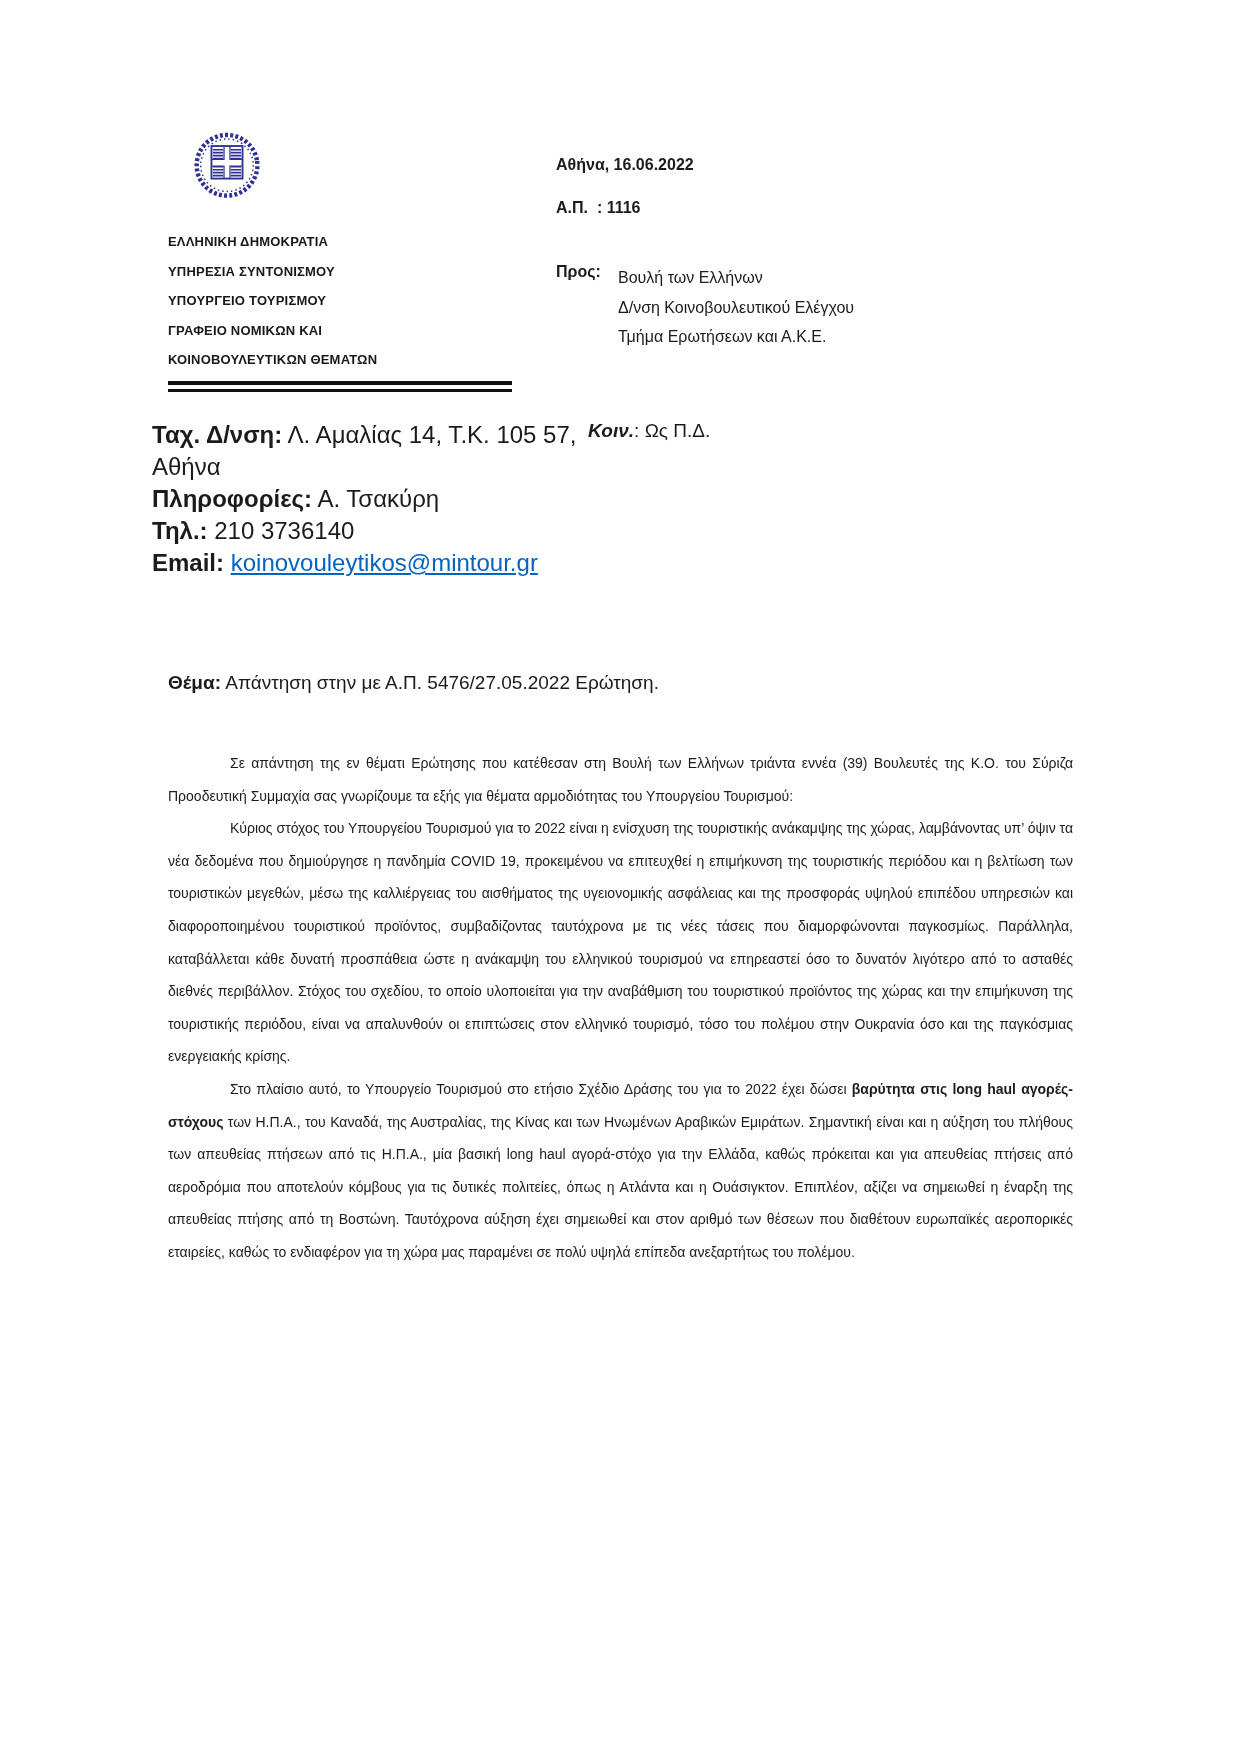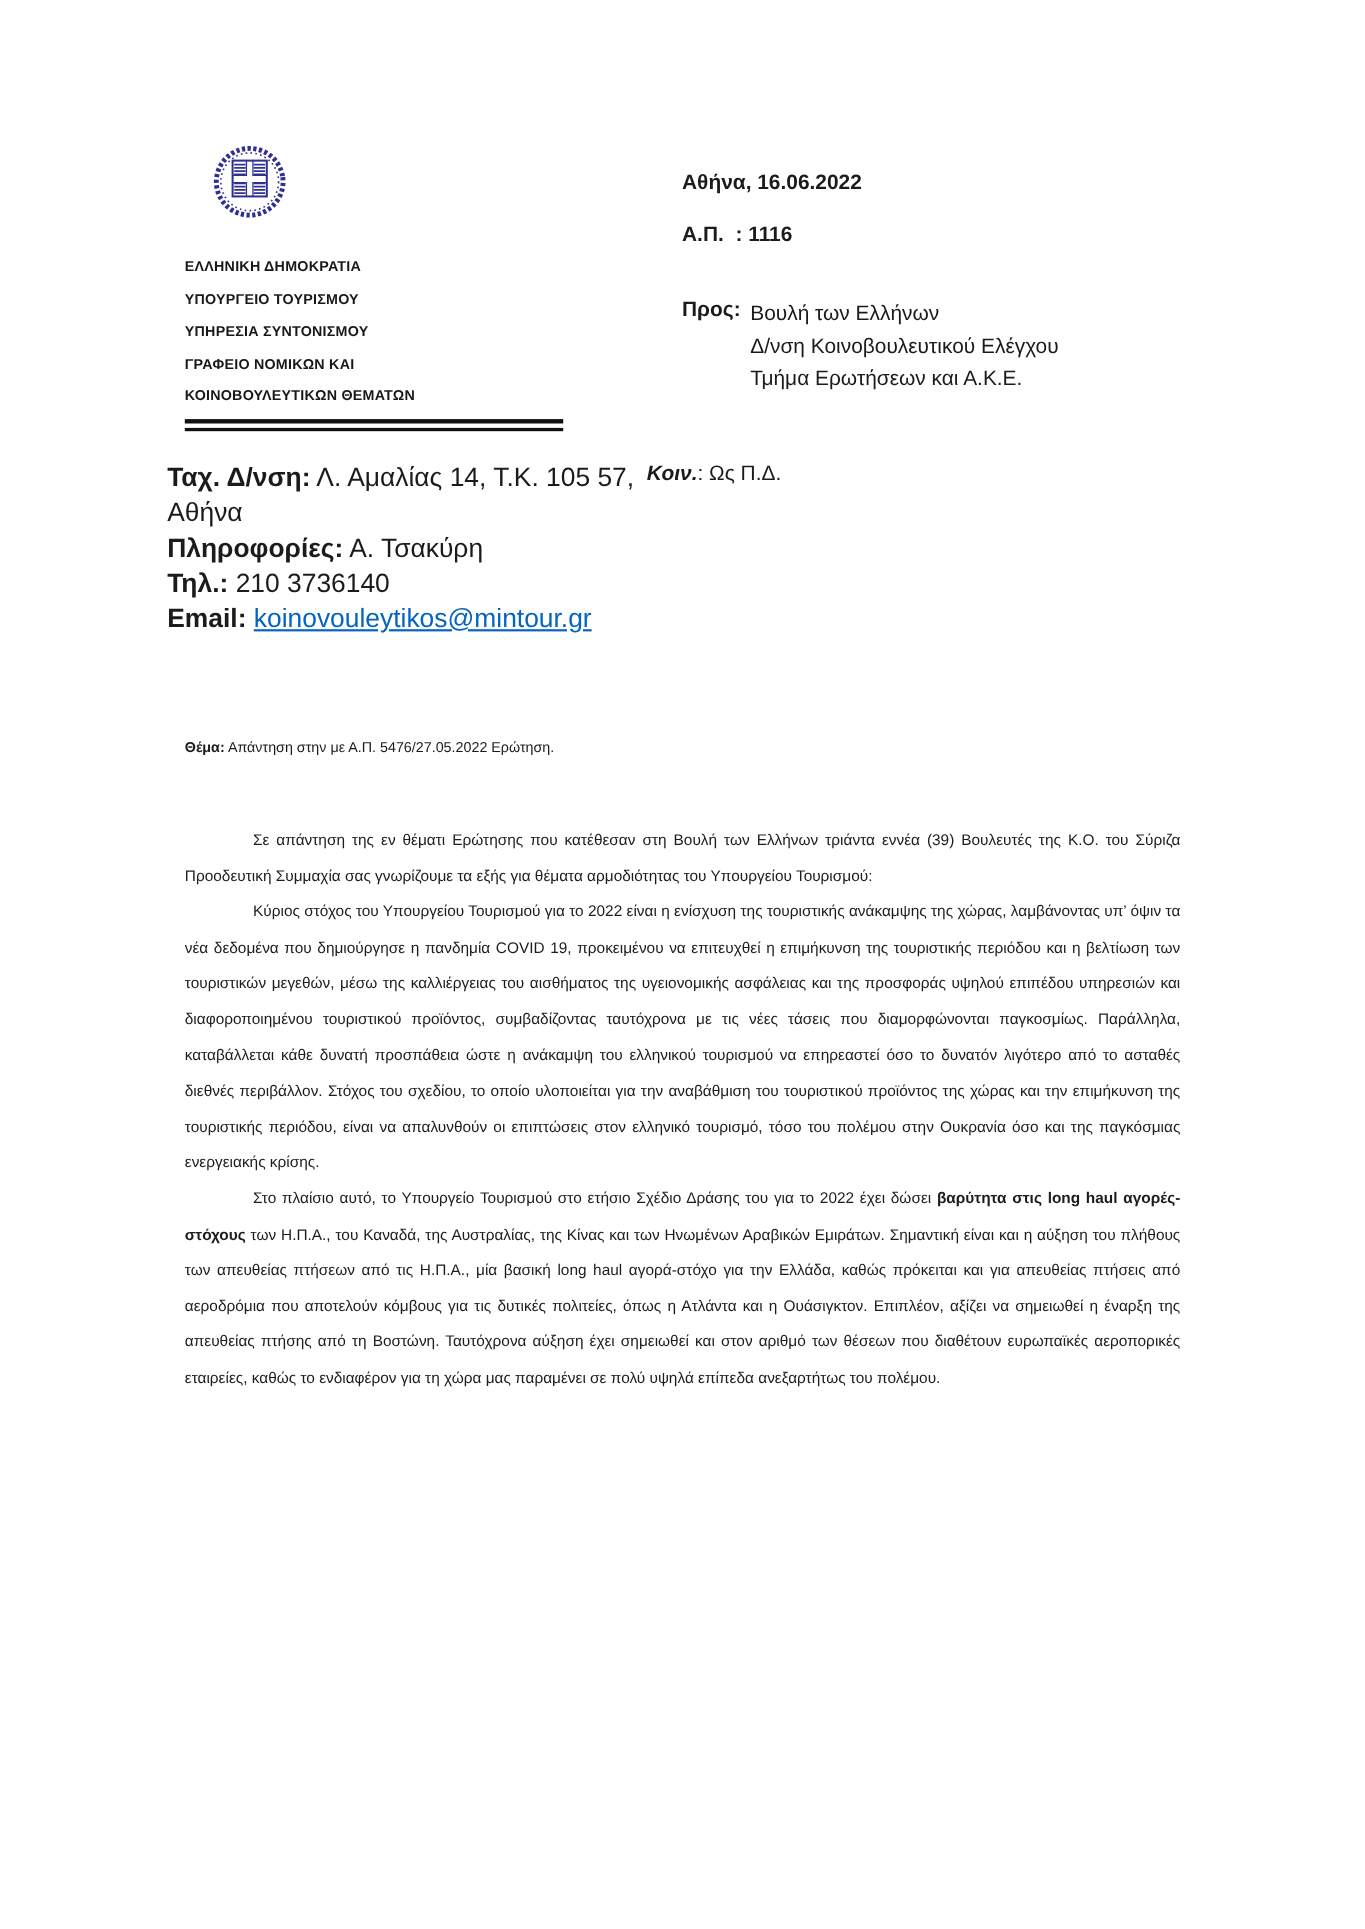--- a/index.html
+++ b/index.html
@@ -38,23 +38,23 @@
   .double-rule {
     position: absolute;
     left: 168px; top: 381px;
     width: 344px; height: 11px;
     border-top: 4px solid #101010;
     border-bottom: 3px solid #101010;
   }
   
   .meta-block {
     position: absolute;
-    left: 620px; top: 156px;
+    left: 556px; top: 156px;
     width: 500px;
-    font-size: 19px;
+    font-size: 16px;
   }
   .meta-date { font-weight: 700; margin-bottom: 25px; }
   .meta-protocol { font-weight: 700; white-space: pre-wrap; margin-bottom: 46px; }
   .to-row { display: flex; margin-top: 20px; }
   .to-label { font-weight: 700; width: 62px; flex: 0 0 62px; }
   .to-lines { line-height: 29.5px; }
   .cc-line {
     position: absolute;
     left: 588px; top: 420px;
     font-size: 19px;
@@ -68,21 +68,21 @@
     font-size: 24px;
     line-height: 32px;
   }
   .c-label { font-weight: 700; }
   .email-link { color: #0563c1; text-decoration: underline; margin-top: 28px; }
   
   .subject {
     position: absolute;
     left: 168px; top: 672px;
     width: 905px;
-    font-size: 13px;
+    font-size: 19px;
   }
   .s-label { font-weight: 700; }
   
   .body-text {
     position: absolute;
     left: 168px; top: 747px;
     width: 905px;
     font-size: 14px;
     line-height: 32.6px;
     text-align: justify;
@@ -110,22 +110,22 @@
         <path d="M31 51 H45 M31 55 H45 M31 59 H45 M31 63 H45"></path>
         <path d="M55 51 H69 M55 55 H69 M55 59 H69 M55 63 H69"></path>
       </g>
 
       <path d="M46 23 V41 H29 M46 67 V50 H29 M54 23 V41 H71 M54 67 V50 H71" fill="none" stroke="#2e3192" stroke-width="1.6"></path>
     </svg>
   </div>
 
   <div class="org-block">
     <div>ΕΛΛΗΝΙΚΗ ΔΗΜΟΚΡΑΤΙΑ</div>
+    <div>ΥΠΗΡΕΣΙΑ ΣΥΝΤΟΝΙΣΜΟΥ</div>
     <div>ΥΠΟΥΡΓΕΙΟ ΤΟΥΡΙΣΜΟΥ</div>
-    <div>ΥΠΗΡΕΣΙΑ ΣΥΝΤΟΝΙΣΜΟΥ</div>
     <div>ΓΡΑΦΕΙΟ ΝΟΜΙΚΩΝ ΚΑΙ</div>
     <div>ΚΟΙΝΟΒΟΥΛΕΥΤΙΚΩΝ ΘΕΜΑΤΩΝ</div>
   </div>
 
   <div class="double-rule"></div>
 
   <div class="meta-block">
     <div class="meta-date">Αθήνα, 16.06.2022</div>
     <div class="meta-protocol">Α.Π.  : 1116</div>
     <div class="to-row">

